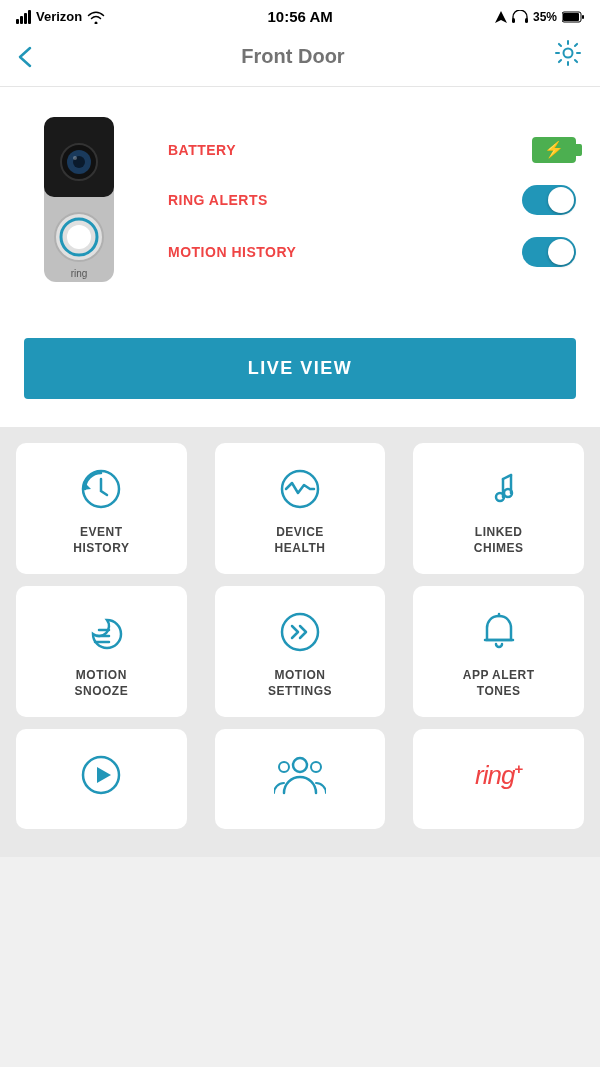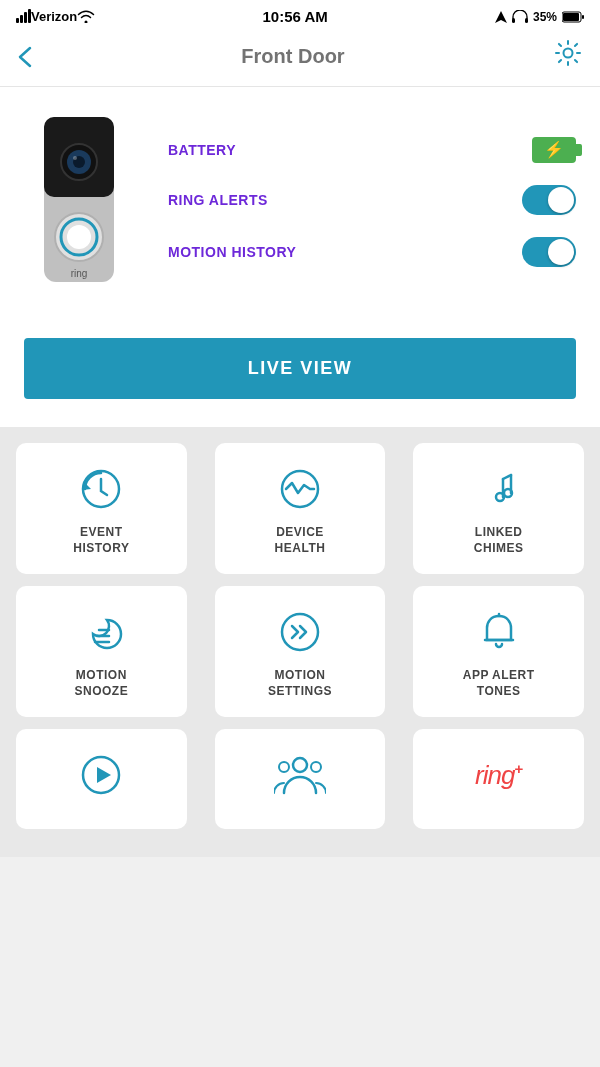--- a/index.html
+++ b/index.html
@@ -15,21 +15,21 @@
     
     .status-bar {
       background: #fff;
       display: flex;
       justify-content: space-between;
       align-items: center;
       padding: 8px 16px 4px;
       font-size: 13px;
       font-weight: 600;
     }
-    .status-left { display: flex; align-items: flex-start; }
+    .status-left { display: flex; align-items: flex-end; gap: 5px; }
     .status-center { font-size: 15px; font-weight: 600; }
     .status-right { display: flex; align-items: center; gap: 5px; font-size: 12px; }
 
     
     .header {
       background: #fff;
       display: flex;
       align-items: center;
       justify-content: space-between;
       padding: 10px 18px 12px;
@@ -73,21 +73,21 @@
     }
     .control-row {
       display: flex;
       align-items: center;
       justify-content: space-between;
     }
     .control-label {
       font-size: 14px;
       font-weight: 600;
       letter-spacing: 0.5px;
-      color: #6d28d9;
+      color: #ef4444;
     }
 
     
     .battery-icon {
       display: flex;
       align-items: center;
     }
     .battery-body {
       width: 44px;
       height: 26px;

